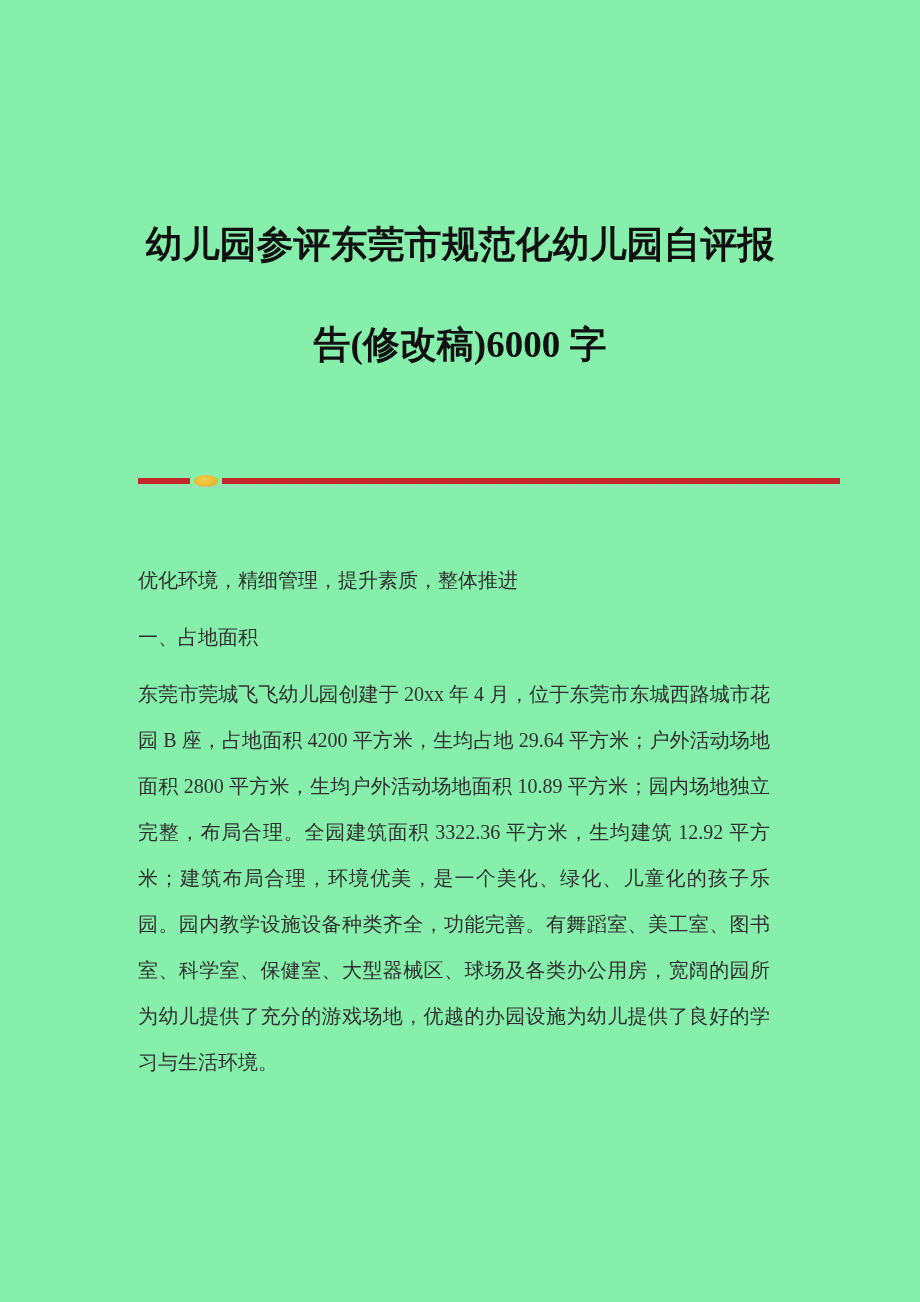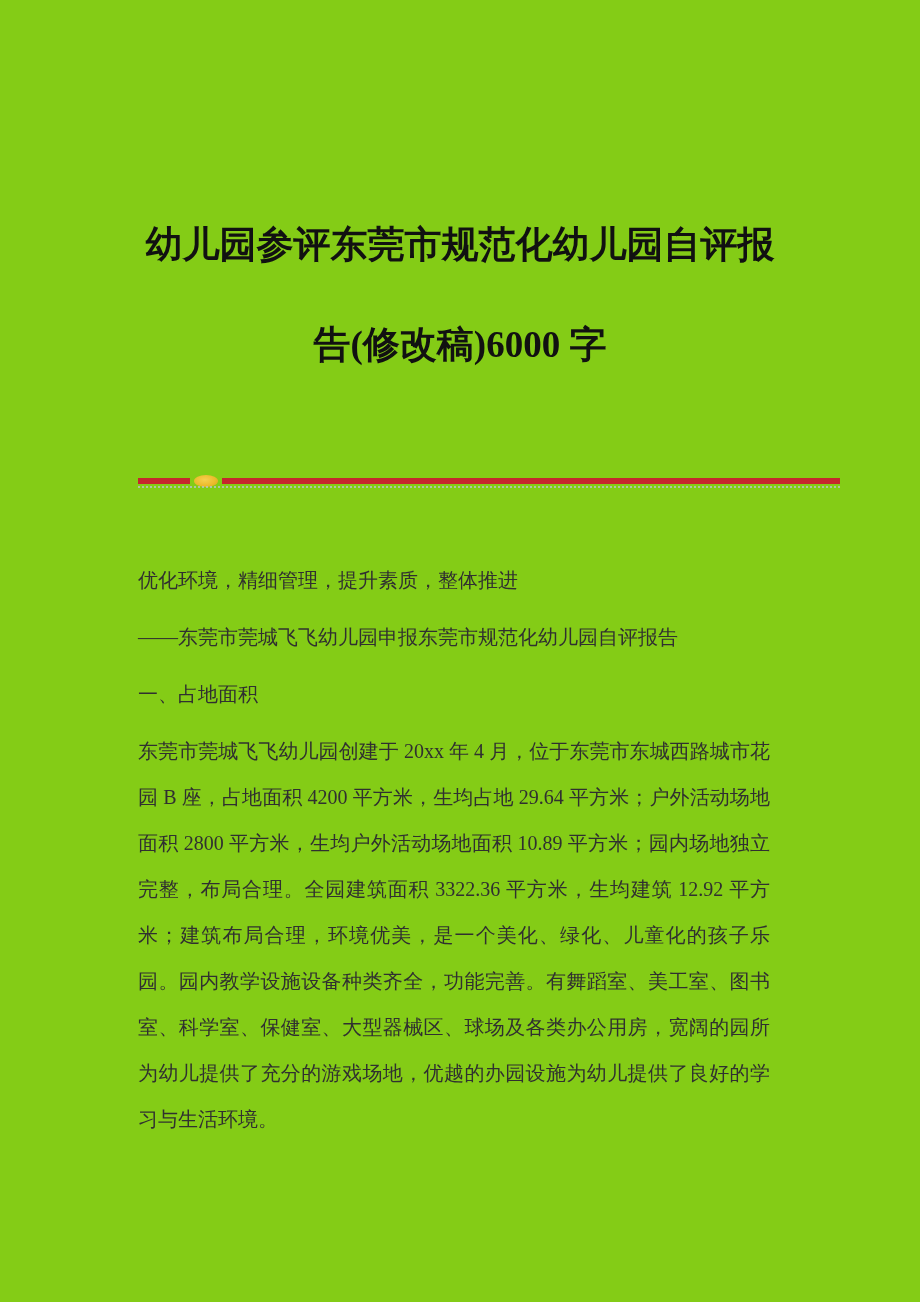--- a/index.html
+++ b/index.html
@@ -5,21 +5,21 @@
   * { margin: 0; padding: 0; box-sizing: border-box; }
 
   html, body {
     background: #ffffff;
   }
 
   .page {
     position: relative;
     width: 920px;
     height: 1302px;
-    background: #84cc16;
+    background: #86efac;
     overflow: hidden;
     font-family: "Liberation Serif", "DejaVu Serif", serif;
   }
 
   
   .doc-title {
     position: absolute;
     top: 195px;
     left: 130px;
     width: 660px;
@@ -92,18 +92,17 @@
   <h1 class="doc-title">幼儿园参评东莞市规范化幼儿园自评报告(修改稿)6000 字</h1>
 
   <div class="divider">
     <span class="seg seg-left"></span>
     <span class="gold-ellipse"></span>
     <span class="seg seg-right"></span>
   </div>
 
   <div class="body-text">
     <p>优化环境，精细管理，提升素质，整体推进</p>
-    <p>——东莞市莞城飞飞幼儿园申报东莞市规范化幼儿园自评报告</p>
     <p>一、占地面积</p>
     <p>东莞市莞城飞飞幼儿园创建于 20xx 年 4 月，位于东莞市东城西路城市花园 B 座，占地面积 4200 平方米，生均占地 29.64 平方米；户外活动场地面积 2800 平方米，生均户外活动场地面积 10.89 平方米；园内场地独立完整，布局合理。全园建筑面积 3322.36 平方米，生均建筑 12.92 平方米；建筑布局合理，环境优美，是一个美化、绿化、儿童化的孩子乐园。园内教学设施设备种类齐全，功能完善。有舞蹈室、美工室、图书室、科学室、保健室、大型器械区、球场及各类办公用房，宽阔的园所为幼儿提供了充分的游戏场地，优越的办园设施为幼儿提供了良好的学习与生活环境。</p>
   </div>
 
 </div>
 
 </body></html>

